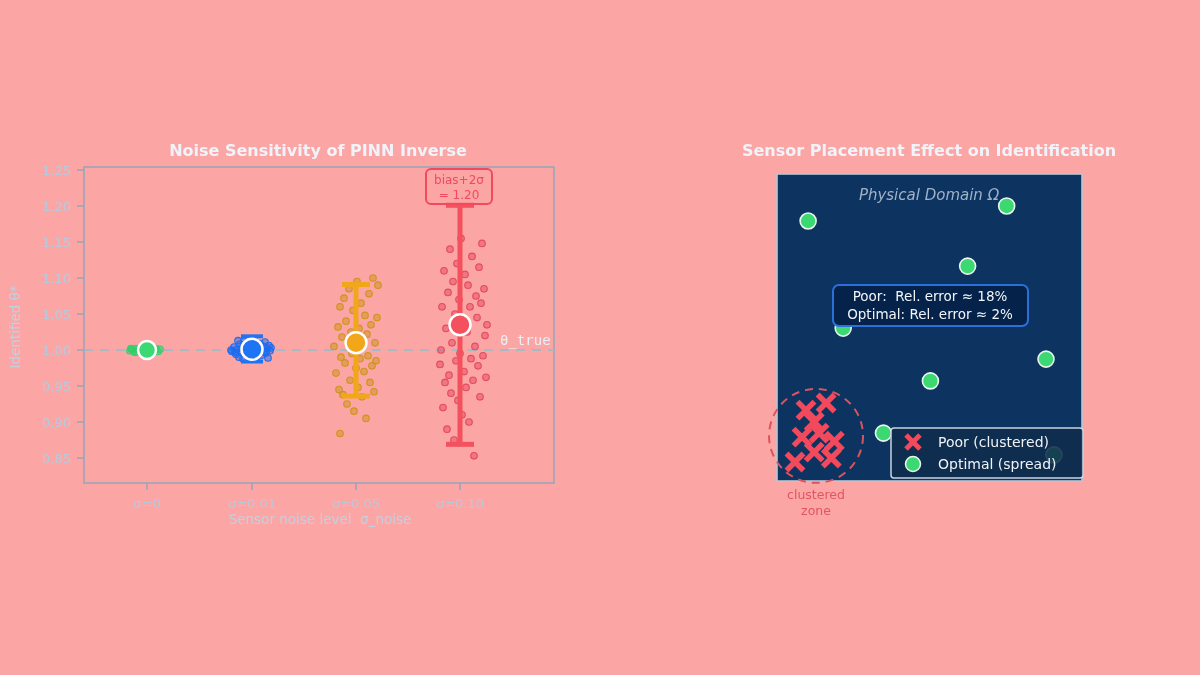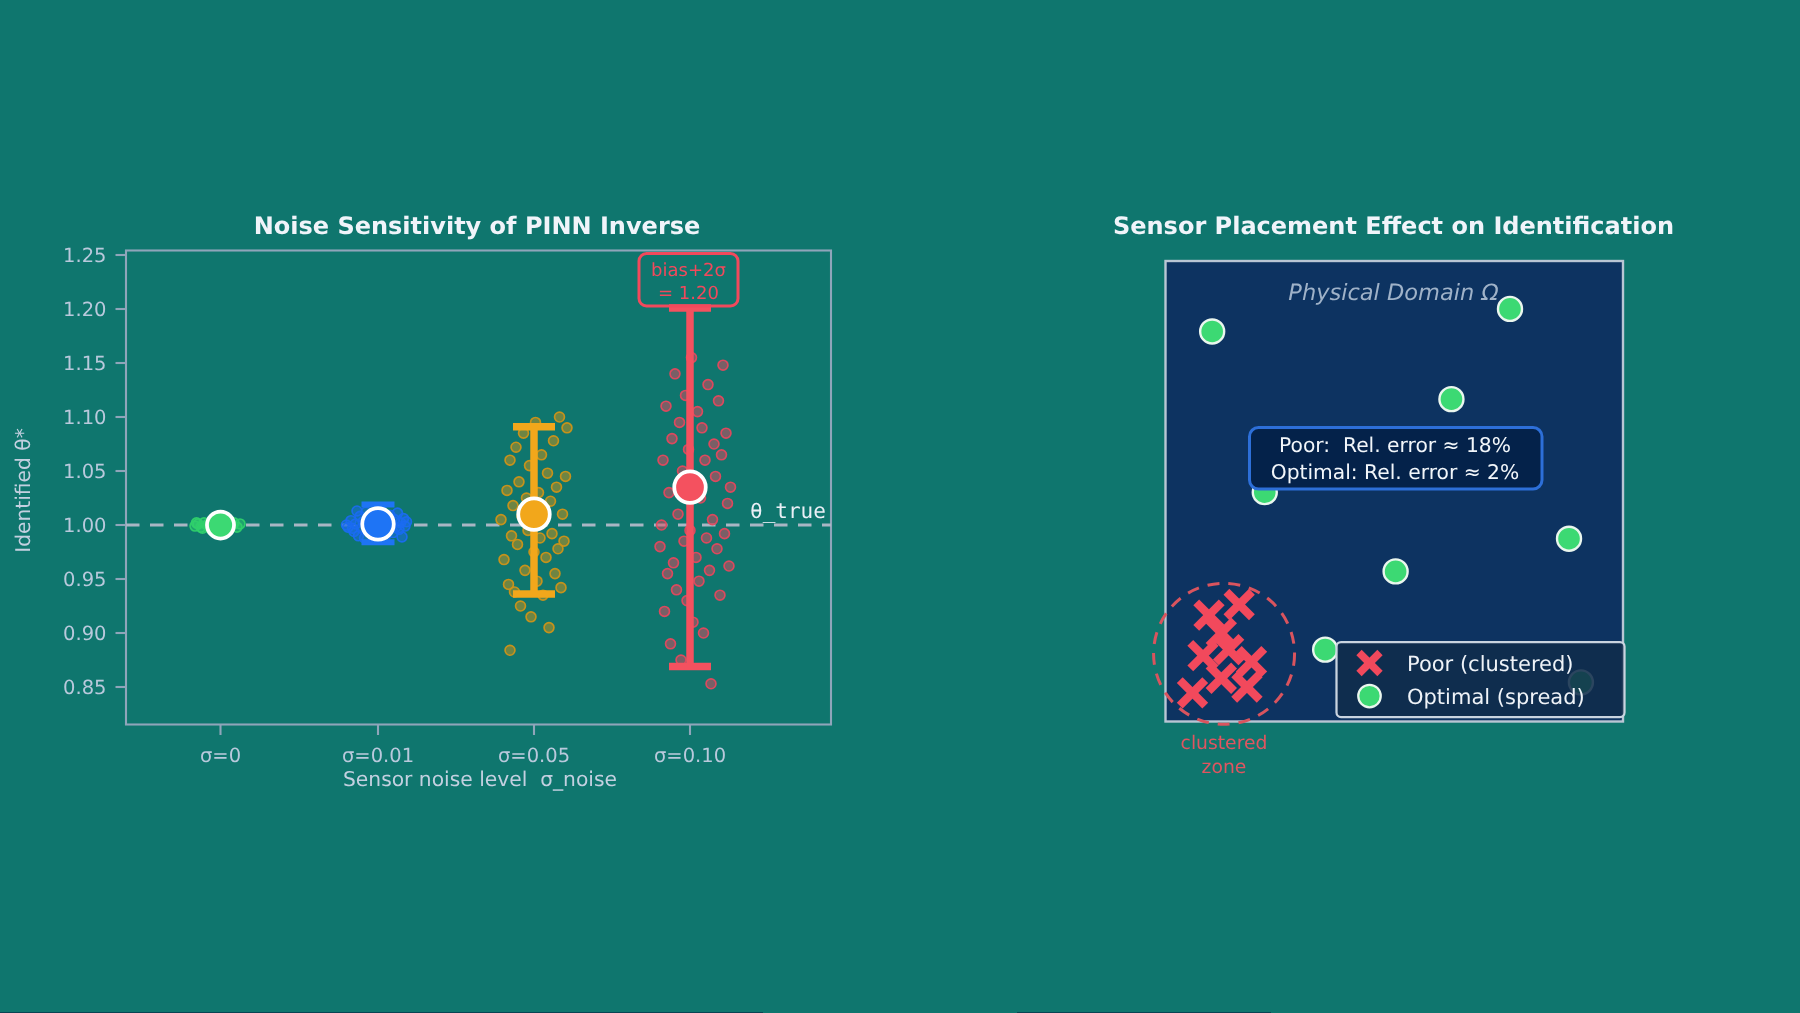--- a/index.html
+++ b/index.html
@@ -1,16 +1,16 @@
 <!DOCTYPE html>
 <html><head>
 <meta charset="utf-8">
 <style>
   html,body{margin:0;padding:0;background:#072140;}
-  .canvas{position:relative;width:1200px;height:675px;background:#0f766e;overflow:hidden;
+  .canvas{position:relative;width:1200px;height:675px;background:#fca5a5;overflow:hidden;
           font-family:"DejaVu Sans",sans-serif;}
   svg{display:block;}
   text{font-family:"DejaVu Sans",sans-serif;}
   .title{font-size:16px;font-weight:700;fill:#F0F4FA;}
   .axlabel{font-size:13.5px;fill:#C3D0E0;}
   .tick-label{font-size:13px;fill:#B9C9DC;}
   .mono{font-family:"DejaVu Sans Mono",monospace;font-size:14px;fill:#E9EFF6;}
   .anno-text{font-size:12px;fill:#F2495C;}
   .domain-label{font-size:15px;font-style:italic;fill:#9FB2C8;}
   .info-text{font-size:13.5px;fill:#F2F6FA;}

